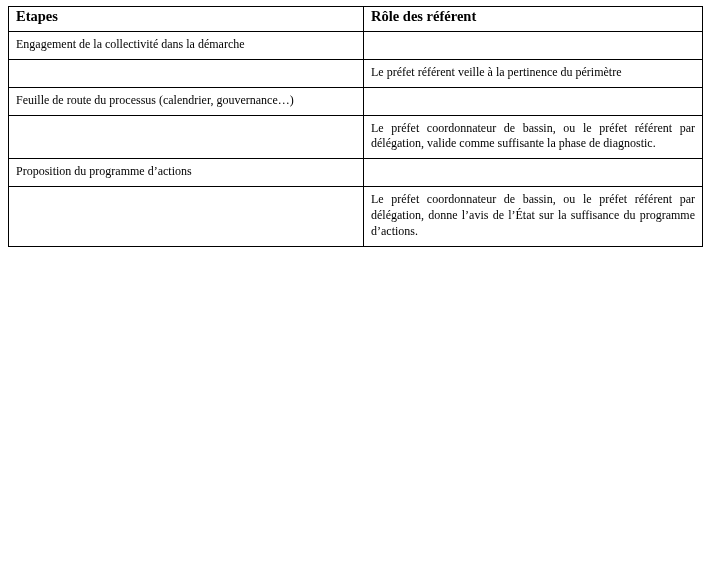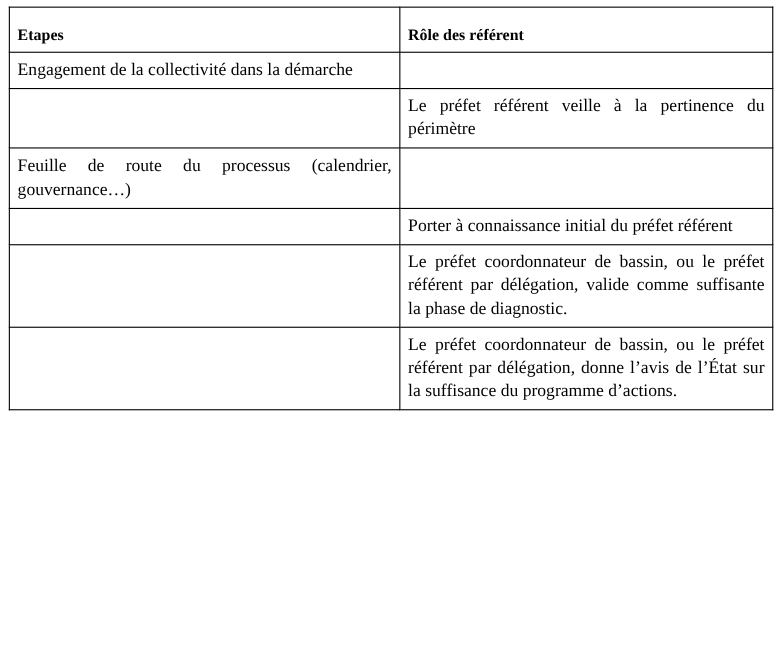--- a/index.html
+++ b/index.html
@@ -24,32 +24,32 @@
   table.ptge-table {
     border-collapse: collapse;
     width: 694px;
     table-layout: fixed;
   }
   table.ptge-table td,
   table.ptge-table th {
     border: 1px solid #000000;
     vertical-align: top;
     padding: 5px 7px 6px 7px;
-    font-size: 16px;
+    font-size: 12px;
     line-height: 1.32;
     text-align: justify;
     text-justify: inter-word;
     -webkit-hyphens: none;
     hyphens: none;
   }
   table.ptge-table th {
     font-weight: bold;
     text-align: left;
     font-size: 14.5px;
-    padding-top: 16px;
+    padding-top: 0;
     padding-bottom: 5px;
   }
   col.col-etapes { width: 355px; }
   col.col-role   { width: 339px; }
 
   .cell-empty {
     
   }
   
   .just {
@@ -80,25 +80,25 @@
       <tr>
         <td class="cell-empty"></td>
         <td class="just">Le préfet référent veille à la pertinence du périmètre</td>
       </tr>
       <tr>
         <td class="just">Feuille de route du processus (calendrier, gouvernance…)</td>
         <td class="cell-empty"></td>
       </tr>
       <tr>
         <td class="cell-empty"></td>
-        <td class="just">Porter à connaissance initial du préfet référent</td>
+        <td class="just">Le préfet coordonnateur de bassin, ou le préfet référent par délégation, valide comme suffisante la phase de diagnostic.</td>
       </tr>
       <tr>
+        <td class="just">Proposition du programme d’actions</td>
         <td class="cell-empty"></td>
-        <td class="just">Le préfet coordonnateur de bassin, ou le préfet référent par délégation, valide comme suffisante la phase de diagnostic.</td>
       </tr>
       <tr>
         <td class="cell-empty"></td>
         <td class="just">Le préfet coordonnateur de bassin, ou le préfet référent par délégation, donne l’avis de l’État sur la suffisance du programme d’actions.</td>
       </tr>
     </tbody>
   </table>
 </div>
 
 </body></html>

